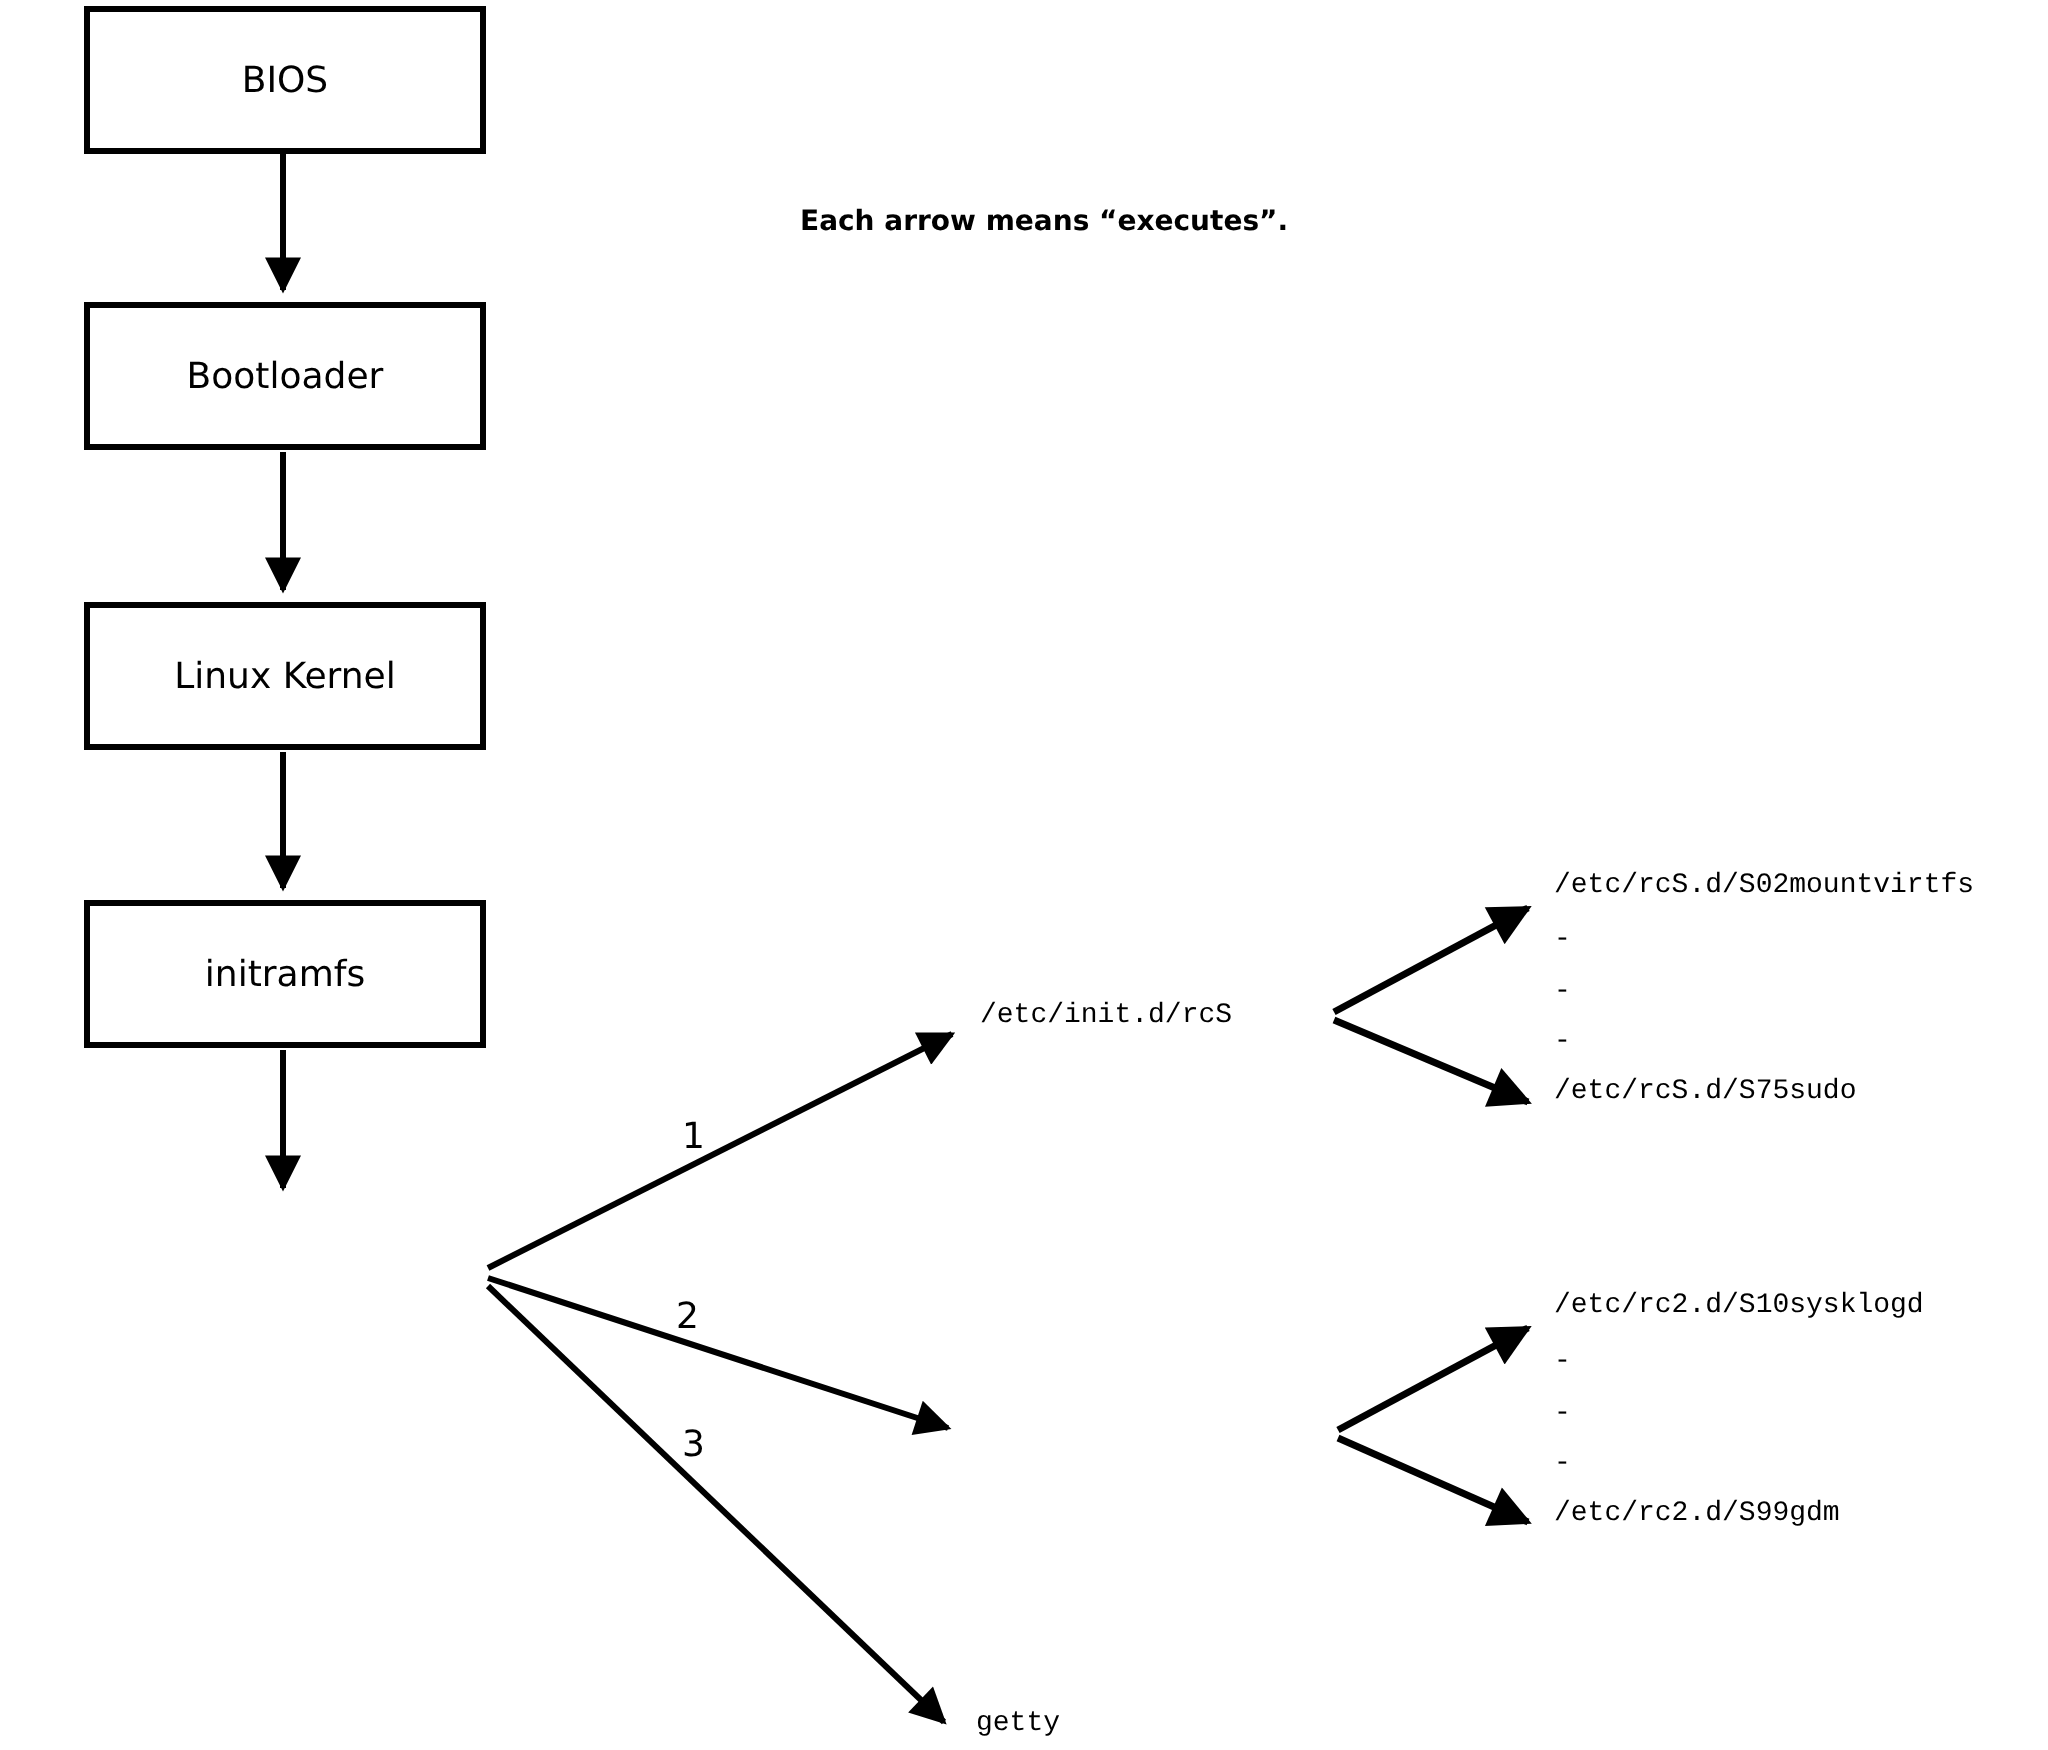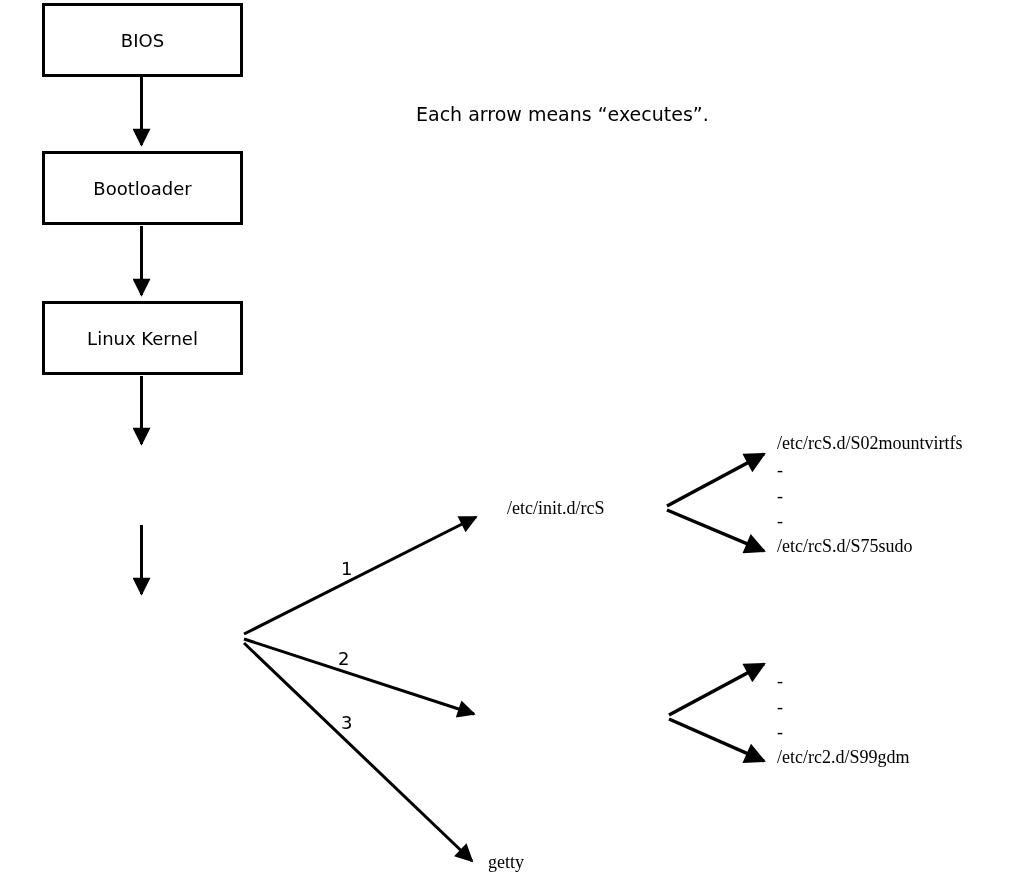--- a/index.html
+++ b/index.html
@@ -33,33 +33,34 @@
     box-sizing: border-box;
     border: 3px solid #000000;
     background: #ffffff;
     display: flex;
     align-items: center;
     justify-content: center;
     font-size: 18px;
   }
   .note {
     position: absolute;
-    left: 376px;
+    left: 360px;
     top: 103px;
-    font-size: 19px;
+    font-size: 14px;
     white-space: nowrap;
+    font-weight: bold;
   }
   .branch-label {
     position: absolute;
     font-size: 18px;
   }
   .mono {
     position: absolute;
-    font-family: Liberation Serif, serif;
-    font-size: 18px;
+    font-family: Liberation Mono, monospace;
+    font-size: 14px;
     line-height: 22px;
     white-space: pre;
   }
 </style>
 </head>
 <body>
 
 <div class="canvas">
 
   <svg class="arrows-layer" width="1024" height="875" viewBox="0 0 1024 875" xmlns="http://www.w3.org/2000/svg">
@@ -81,34 +82,36 @@
     <line x1="627" y1="506" x2="724" y2="454" stroke="#000" stroke-width="3.5" marker-end="url(#arrow)"></line>
     <line x1="627" y1="510" x2="724" y2="551" stroke="#000" stroke-width="3.5" marker-end="url(#arrow)"></line>
 
     <line x1="629" y1="715" x2="724" y2="664" stroke="#000" stroke-width="3.5" marker-end="url(#arrow)"></line>
     <line x1="629" y1="719" x2="724" y2="761" stroke="#000" stroke-width="3.5" marker-end="url(#arrow)"></line>
   </svg>
 
   <div class="node-box" style="top:3px">BIOS</div>
   <div class="node-box" style="top:301px">Linux Kernel</div>
   <div class="node-box" style="top:151px">Bootloader</div>
+  <div class="node-box" style="top:450px">initramfs</div>
 
   <div class="note">Each arrow means “executes”.</div>
 
   <div class="branch-label" style="left:301px; top:558px">1</div>
   <div class="branch-label" style="left:298px; top:648px">2</div>
   <div class="branch-label" style="left:301px; top:712px">3</div>
 
-  <div class="mono" style="left:467px; top:497px">/etc/init.d/rcS</div>
+  <div class="mono" style="left:450px; top:497px">/etc/init.d/rcS</div>
   <div class="mono" style="left:448px; top:851px">getty</div>
 
   <div class="mono" style="left:737px; top:432px">/etc/rcS.d/S02mountvirtfs</div>
   <div class="mono" style="left:737px; top:459px">-</div>
   <div class="mono" style="left:737px; top:485px">-</div>
   <div class="mono" style="left:737px; top:510px">-</div>
   <div class="mono" style="left:737px; top:535px">/etc/rcS.d/S75sudo</div>
 
+  <div class="mono" style="left:737px; top:642px">/etc/rc2.d/S10sysklogd</div>
   <div class="mono" style="left:737px; top:670px">-</div>
   <div class="mono" style="left:737px; top:696px">-</div>
   <div class="mono" style="left:737px; top:721px">-</div>
   <div class="mono" style="left:737px; top:746px">/etc/rc2.d/S99gdm</div>
 
 </div>
 
 </body></html>

